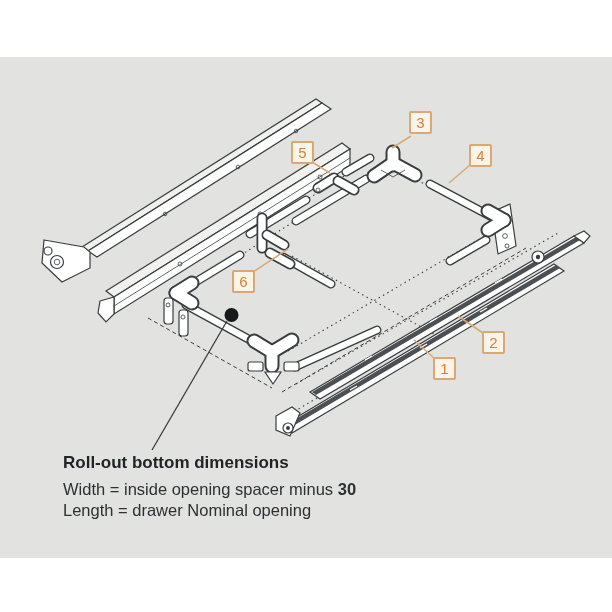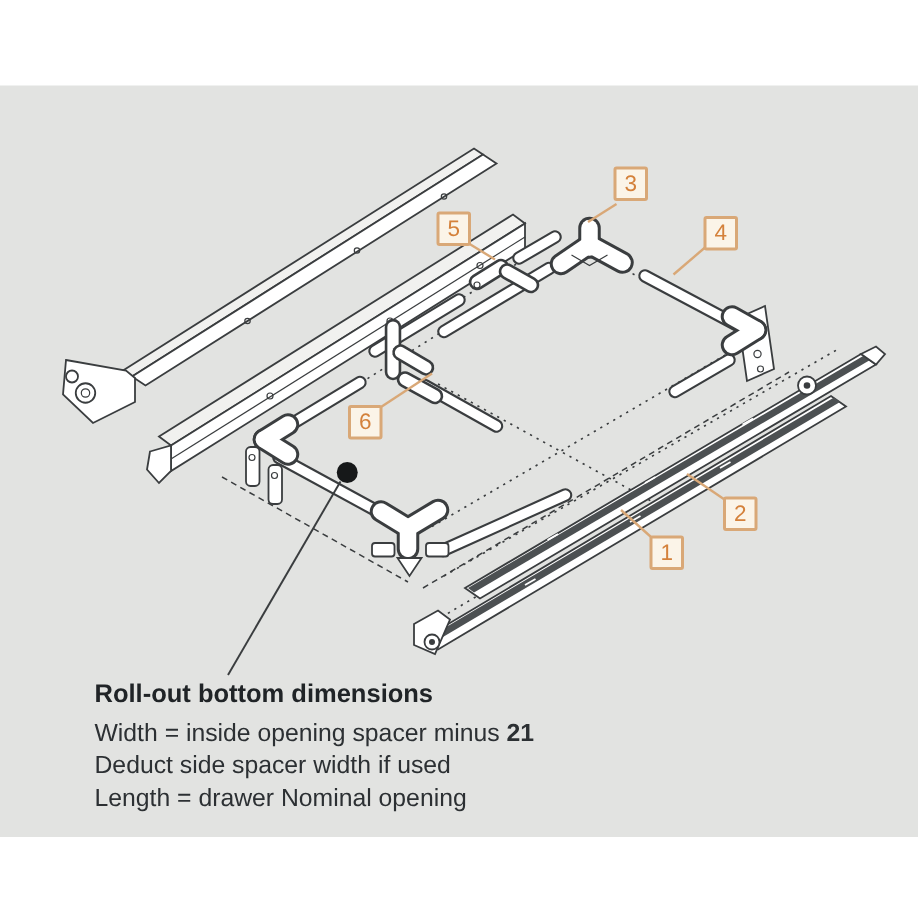--- a/index.html
+++ b/index.html
@@ -217,16 +217,15 @@
   </div>
 <div class="plabel" style="left:291px; top:141px;">
     <span>5</span>
   </div>
 <div class="plabel" style="left:232px; top:270px;">
     <span>6</span>
   </div>
 
 <div class="caption">
   <div class="title">Roll-out bottom dimensions</div>
-  <div><span>Width = inside opening spacer minus </span><b>21</b></div>
-  <div>Deduct side spacer width if used</div>
+  <div><span>Width = inside opening spacer minus </span><b>30</b></div>
   <div>Length = drawer Nominal opening</div>
 </div>
 
 </body></html>

